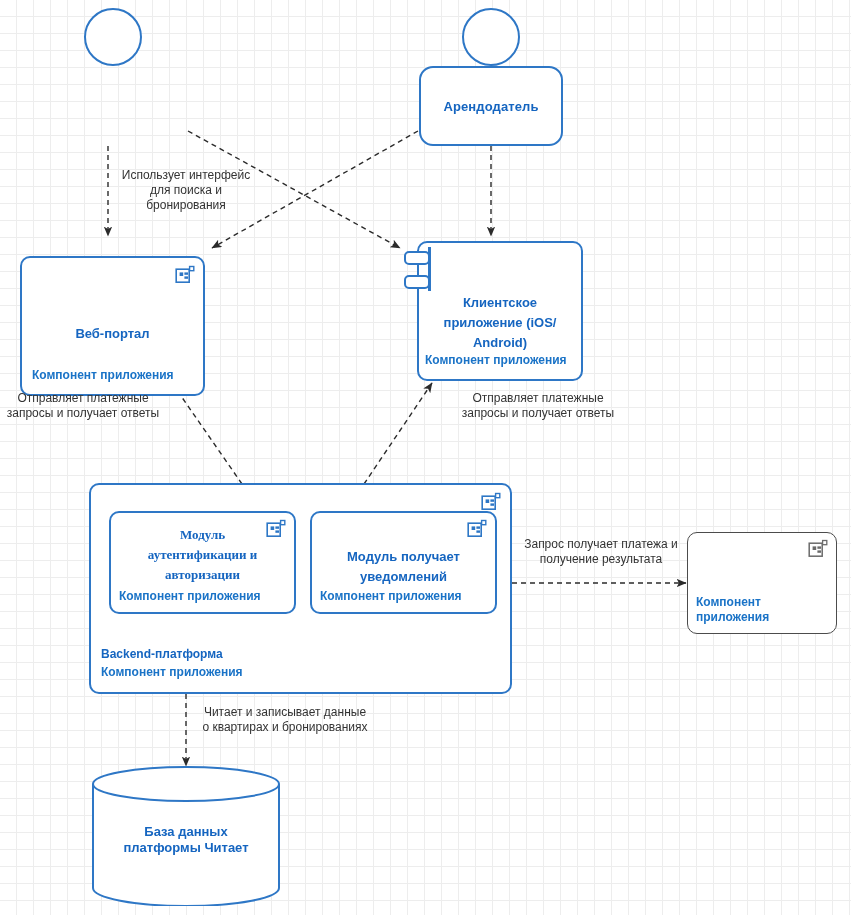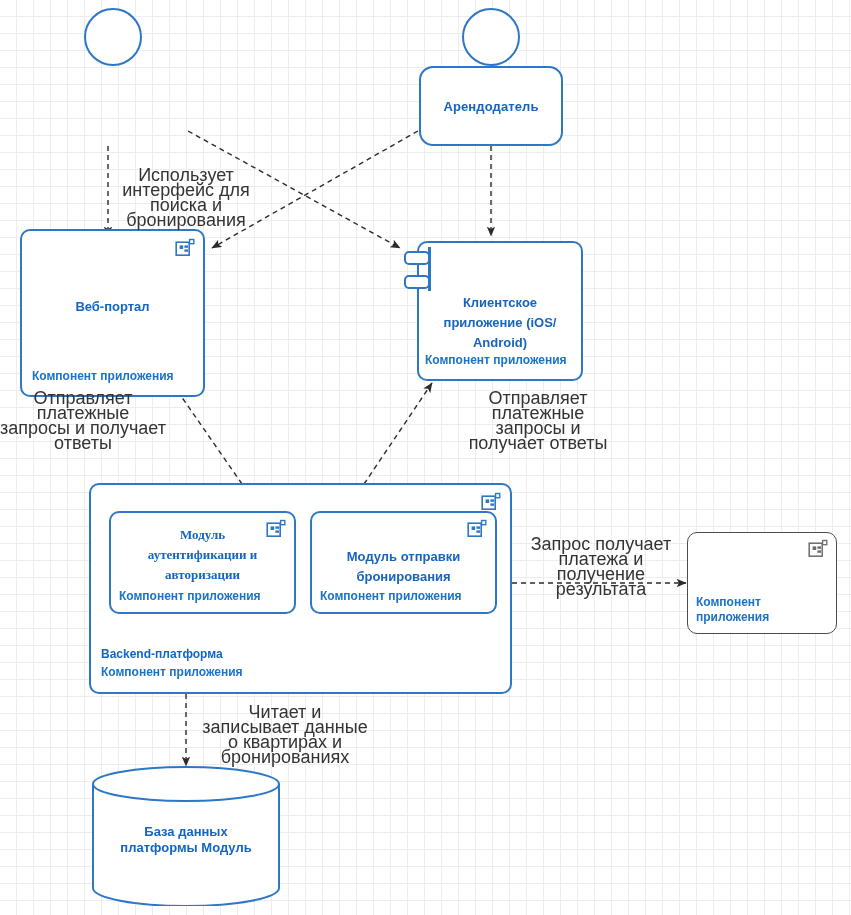--- a/index.html
+++ b/index.html
@@ -62,21 +62,21 @@
 
   
   .db-wrap{position:absolute;}
   .db-label{
     position:absolute;left:0;right:0;text-align:center;
     color:#1565C0;font-weight:bold;font-size:13px;line-height:16px;
   }
 
   
   .elabel{
-    position:absolute;color:#333333;font-size:18px;line-height:15px;
+    position:absolute;color:#333333;font-size:12px;line-height:15px;
     text-align:center;white-space:pre-line;
   }
 </style>
 </head>
 <body>
 
 <div id="canvas">
 
   <svg id="edges" viewBox="0 0 851 915" xmlns="http://www.w3.org/2000/svg">
     <defs>
@@ -104,21 +104,21 @@
     </g>
   </svg>
 
   <div class="actor-head" style="left:84px;top:8px;width:58px;height:58px;"></div>
 
   <div class="actor-head" style="left:462px;top:8px;width:58px;height:58px;"></div>
   <div class="actor-body" style="left:419px;top:66px;width:144px;height:80px;">
     <span class="actor-label">Арендодатель</span>
   </div>
 
-  <div class="comp" style="left:20px;top:229px;width:185px;height:168px;">
+  <div class="comp" style="left:20px;top:256px;width:185px;height:140px;">
     <svg class="cicon" style="right:8px;top:7px;" viewBox="0 0 20 20" xmlns="http://www.w3.org/2000/svg">
       <rect x="1.2" y="4.2" width="13" height="13" fill="none" stroke="#2E77C6" stroke-width="1.6"></rect>
       <rect x="4.6" y="7.4" width="3.6" height="3.6" fill="#2E77C6"></rect>
       <rect x="9.4" y="7.4" width="3.6" height="2.4" fill="#2E77C6"></rect>
       <rect x="9.4" y="11.4" width="3.6" height="2.4" fill="#2E77C6"></rect>
       <rect x="14.6" y="1.5" width="4.2" height="4.2" fill="none" stroke="#2E77C6" stroke-width="1.4"></rect>
     </svg>
     <div class="comp-title" style="top:66px;">Веб-портал</div>
     <div class="comp-sub" style="left:10px;bottom:11px;">Компонент приложения</div>
   </div>
@@ -157,41 +157,41 @@
   </div>
 
   <div class="comp" style="left:310px;top:511px;width:187px;height:103px;">
     <svg class="cicon" style="right:8px;top:6px;" viewBox="0 0 20 20" xmlns="http://www.w3.org/2000/svg">
       <rect x="1.2" y="4.2" width="13" height="13" fill="none" stroke="#2E77C6" stroke-width="1.6"></rect>
       <rect x="4.6" y="7.4" width="3.6" height="3.6" fill="#2E77C6"></rect>
       <rect x="9.4" y="7.4" width="3.6" height="2.4" fill="#2E77C6"></rect>
       <rect x="9.4" y="11.4" width="3.6" height="2.4" fill="#2E77C6"></rect>
       <rect x="14.6" y="1.5" width="4.2" height="4.2" fill="none" stroke="#2E77C6" stroke-width="1.4"></rect>
     </svg>
-    <div class="comp-title" style="top:34px;padding:0 14px;">Модуль отправки бронирования</div>
+    <div class="comp-title" style="top:34px;padding:0 14px;">Модуль получает уведомлений</div>
     <div class="comp-sub" style="left:8px;bottom:8px;">Компонент приложения</div>
   </div>
 
   <div class="comp gray" style="left:687px;top:532px;width:150px;height:102px;">
     <svg class="cicon" style="right:8px;top:6px;" viewBox="0 0 20 20" xmlns="http://www.w3.org/2000/svg">
       <rect x="1.2" y="4.2" width="13" height="13" fill="none" stroke="#6b6b6b" stroke-width="1.5"></rect>
       <rect x="4.6" y="7.4" width="3.6" height="3.6" fill="#6b6b6b"></rect>
       <rect x="9.4" y="7.4" width="3.6" height="2.4" fill="#6b6b6b"></rect>
       <rect x="9.4" y="11.4" width="3.6" height="2.4" fill="#6b6b6b"></rect>
       <rect x="14.6" y="1.5" width="4.2" height="4.2" fill="none" stroke="#6b6b6b" stroke-width="1.3"></rect>
     </svg>
     <div class="comp-sub" style="left:8px;bottom:8px;width:92px;">Компонент приложения</div>
   </div>
 
   <div class="db-wrap" style="left:91px;top:766px;width:190px;height:140px;">
     <svg width="190" height="140" viewBox="0 0 190 140" xmlns="http://www.w3.org/2000/svg">
       <path d="M2,18 L2,122 A93,18 0 0 0 188,122 L188,18" fill="#ffffff" stroke="#2E77C6" stroke-width="2"></path>
       <ellipse cx="95" cy="18" rx="93" ry="17" fill="#ffffff" stroke="#2E77C6" stroke-width="2"></ellipse>
     </svg>
-    <div class="db-label" style="top:58px;padding:0 14px;">База данных платформы Модуль</div>
+    <div class="db-label" style="top:58px;padding:0 14px;">База данных платформы Читает</div>
   </div>
 
   <div class="elabel" style="left:113px;top:168px;width:146px;">Использует интерфейс для поиска и бронирования</div>
 
 
   <div class="elabel" style="left:0px;top:391px;width:166px;">Отправляет платежные запросы и получает ответы</div>
 
   <div class="elabel" style="left:456px;top:391px;width:164px;">Отправляет платежные запросы и получает ответы</div>
 
   <div class="elabel" style="left:519px;top:537px;width:164px;">Запрос получает платежа и получение результата</div>

